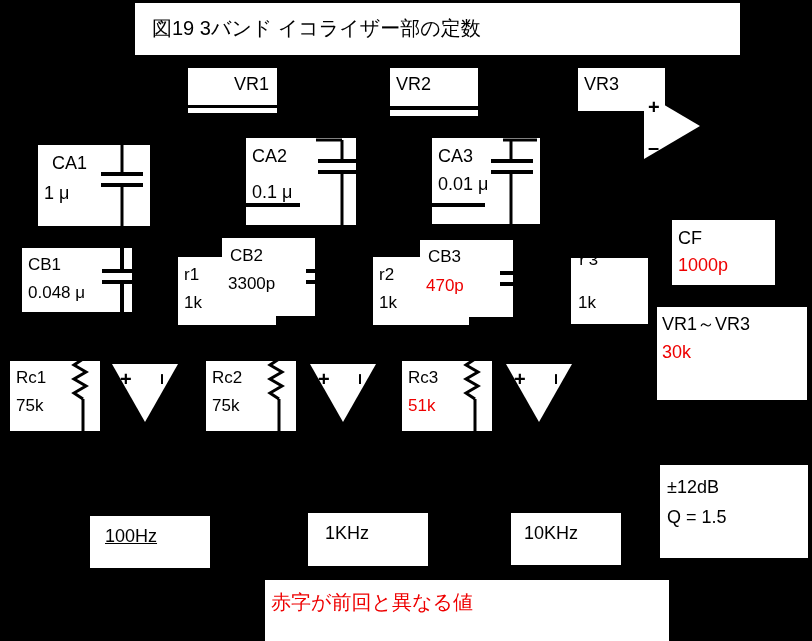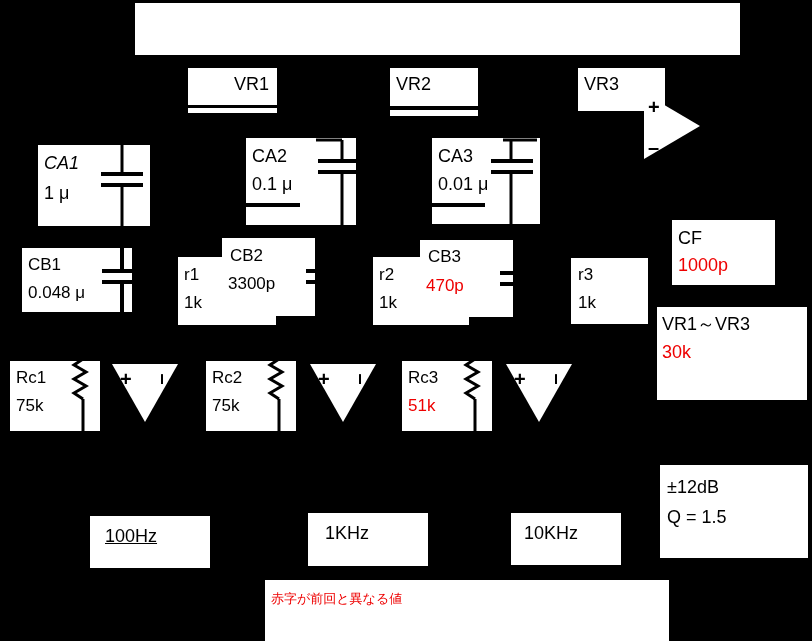--- a/index.html
+++ b/index.html
@@ -25,21 +25,21 @@
   }
   .lbl {
     position: absolute;
     white-space: nowrap;
     line-height: 1;
     color: #000000;
   }
   .red { color: #ee0000; }
   .t17 { font-size: 17px; }
   .t18 { font-size: 18px; }
-  .t19 { font-size: 13px; }
+  .t19 { font-size: 20px; }
   .t20 { font-size: 20px; }
   .wire {
     position: absolute;
     background: #000000;
   }
   .wwire {
     position: absolute;
     background: #ffffff;
   }
   
@@ -65,50 +65,51 @@
     background: #ffffff;
   }
   svg { display: block; }
 </style>
 </head>
 <body>
 
 <div id="canvas">
 
   <div class="title-box" style="left:135px; top:3px; width:605px; height:52px;"></div>
+  <div class="lbl t20" style="left:152px; top:18px;">図19  3バンド イコライザー部の定数</div>
 
   <div class="box" style="left:188px; top:68px; width:89px; height:37px;"></div>
   <div class="lbl t18" style="left:194px; top:75px;margin-left:40px;">VR1</div>
   <div class="wwire" style="left:188px; top:108px; width:89px; height:5px;"></div>
 
   <div class="box" style="left:390px; top:68px; width:88px; height:38px;"></div>
   <div class="lbl t18" style="left:396px; top:75px;">VR2</div>
   <div class="wwire" style="left:390px; top:110px; width:88px; height:6px;"></div>
 
   <div class="box" style="left:578px; top:68px; width:87px; height:43px;"></div>
   <div class="lbl t18" style="left:584px; top:75px;">VR3</div>
   <div class="wwire" style="left:578px; top:99px; width:87px; height:4px;"></div>
 
   <div class="tri-right" style="left:644px; top:93px;"></div>
   <div class="lbl t20" style="left:648px; top:97px; font-weight:bold;">+</div>
   <div class="lbl t20" style="left:648px; top:137px; font-weight:bold;">–</div>
 
   <div class="box" style="left:38px; top:145px; width:112px; height:81px;"></div>
-  <div class="lbl t18" style="left:44px; top:154px;font-style:italic;">CA1</div>
+  <div class="lbl t18" style="left:52px; top:154px;">CA1</div>
   <div class="lbl t18" style="left:44px; top:184px;">1 μ</div>
   <svg style="position:absolute; left:93px; top:145px;" width="58" height="82">
     <line x1="29" y1="0" x2="29" y2="29" stroke="#000" stroke-width="3"></line>
     <line x1="8" y1="29" x2="50" y2="29" stroke="#000" stroke-width="4"></line>
     <line x1="8" y1="40" x2="50" y2="40" stroke="#000" stroke-width="4"></line>
     <line x1="29" y1="40" x2="29" y2="82" stroke="#000" stroke-width="3"></line>
   </svg>
 
   <div class="box" style="left:246px; top:138px; width:110px; height:87px;"></div>
   <div class="lbl t18" style="left:252px; top:147px;text-align:center;">CA2</div>
-  <div class="lbl t18" style="left:252px; top:175px;">0.1 μ</div>
+  <div class="lbl t18" style="left:252px; top:183px;">0.1 μ</div>
   <svg style="position:absolute; left:300px; top:138px;" width="58" height="88">
     <line x1="16" y1="2" x2="42" y2="2" stroke="#000" stroke-width="3"></line>
     <line x1="42" y1="2" x2="42" y2="23" stroke="#000" stroke-width="3"></line>
     <line x1="18" y1="23" x2="56" y2="23" stroke="#000" stroke-width="4"></line>
     <line x1="18" y1="34" x2="56" y2="34" stroke="#000" stroke-width="4"></line>
     <line x1="42" y1="34" x2="42" y2="88" stroke="#000" stroke-width="3"></line>
   </svg>
   <div class="wire" style="left:246px; top:203px; width:54px; height:4px;"></div>
 
   <div class="box" style="left:432px; top:138px; width:108px; height:86px;"></div>
@@ -155,21 +156,21 @@
 
   <div class="box" style="left:420px; top:240px; width:93px; height:77px;"></div>
   <div class="lbl t17" style="left:428px; top:248px;">CB3</div>
   <div class="lbl t17 red" style="left:426px; top:277px;">470p</div>
   <svg style="position:absolute; left:500px; top:270px;" width="24" height="26">
     <line x1="0" y1="3" x2="24" y2="3" stroke="#000" stroke-width="4"></line>
     <line x1="0" y1="14" x2="24" y2="14" stroke="#000" stroke-width="4"></line>
   </svg>
 
   <div class="box" style="left:571px; top:258px; width:77px; height:66px;"></div>
-  <div class="lbl t17" style="left:578px; top:266px;">r3</div>
+  <div class="lbl t17" style="left:578px; top:252px;font-family:Liberation Mono, monospace;">r3</div>
   <div class="lbl t17" style="left:578px; top:294px;">1k</div>
 
   <div class="box" style="left:657px; top:307px; width:150px; height:93px;"></div>
   <div class="lbl t18" style="left:662px; top:315px;">VR1～VR3</div>
   <div class="lbl t18 red" style="left:662px; top:343px;">30k</div>
 
   <div class="box" style="left:10px; top:361px; width:90px; height:70px;"></div>
   <div class="lbl t17" style="left:16px; top:369px;">Rc1</div>
   <div class="lbl t17" style="left:16px; top:397px;">75k</div>
   <svg style="position:absolute; left:62px; top:359px;" width="34" height="74">

